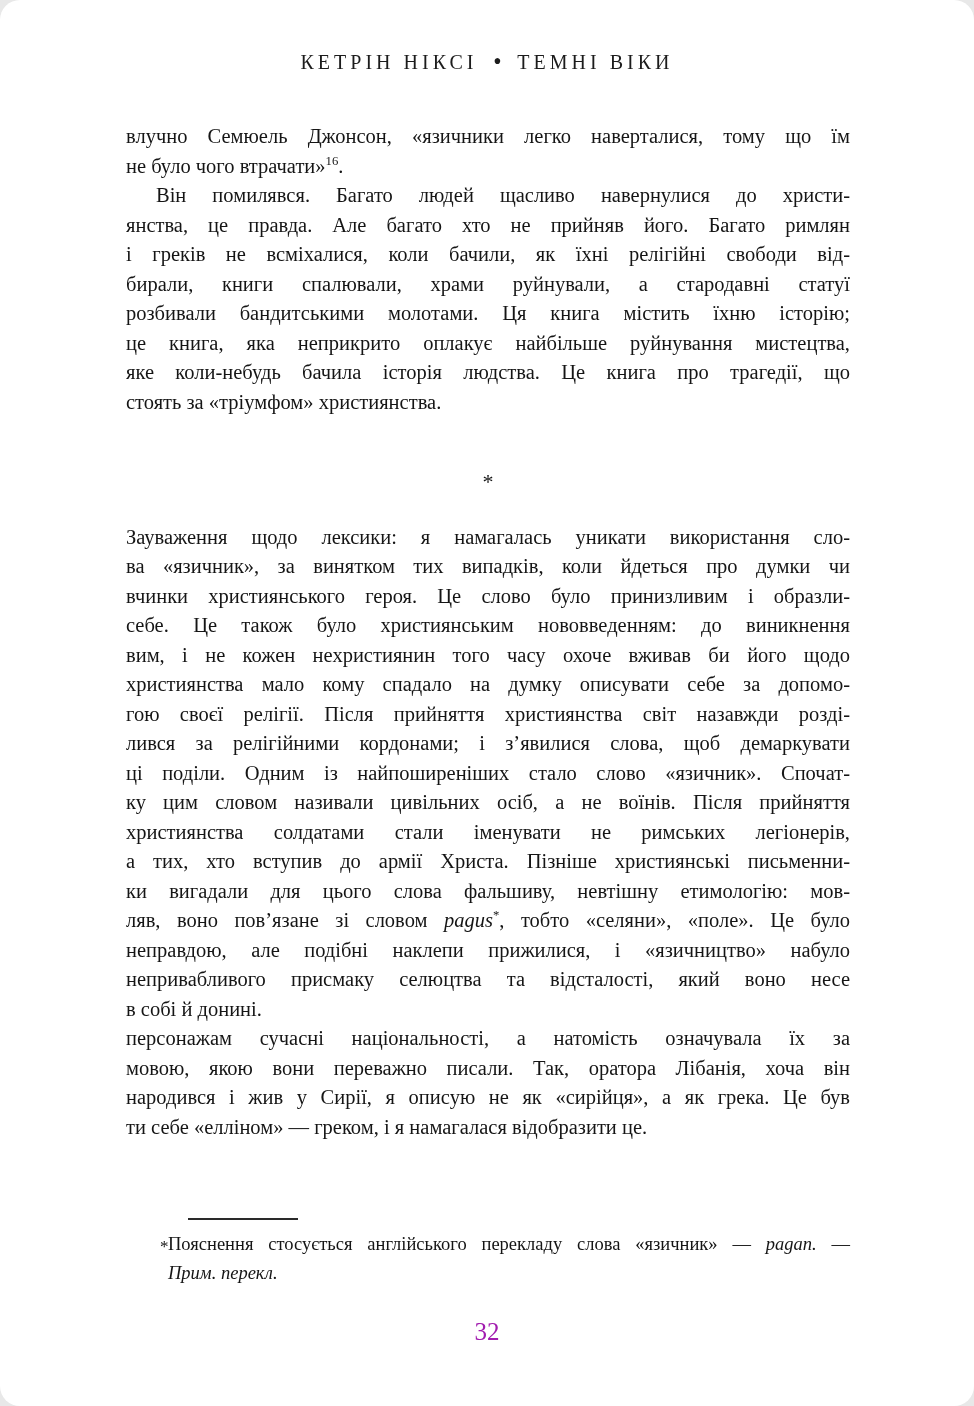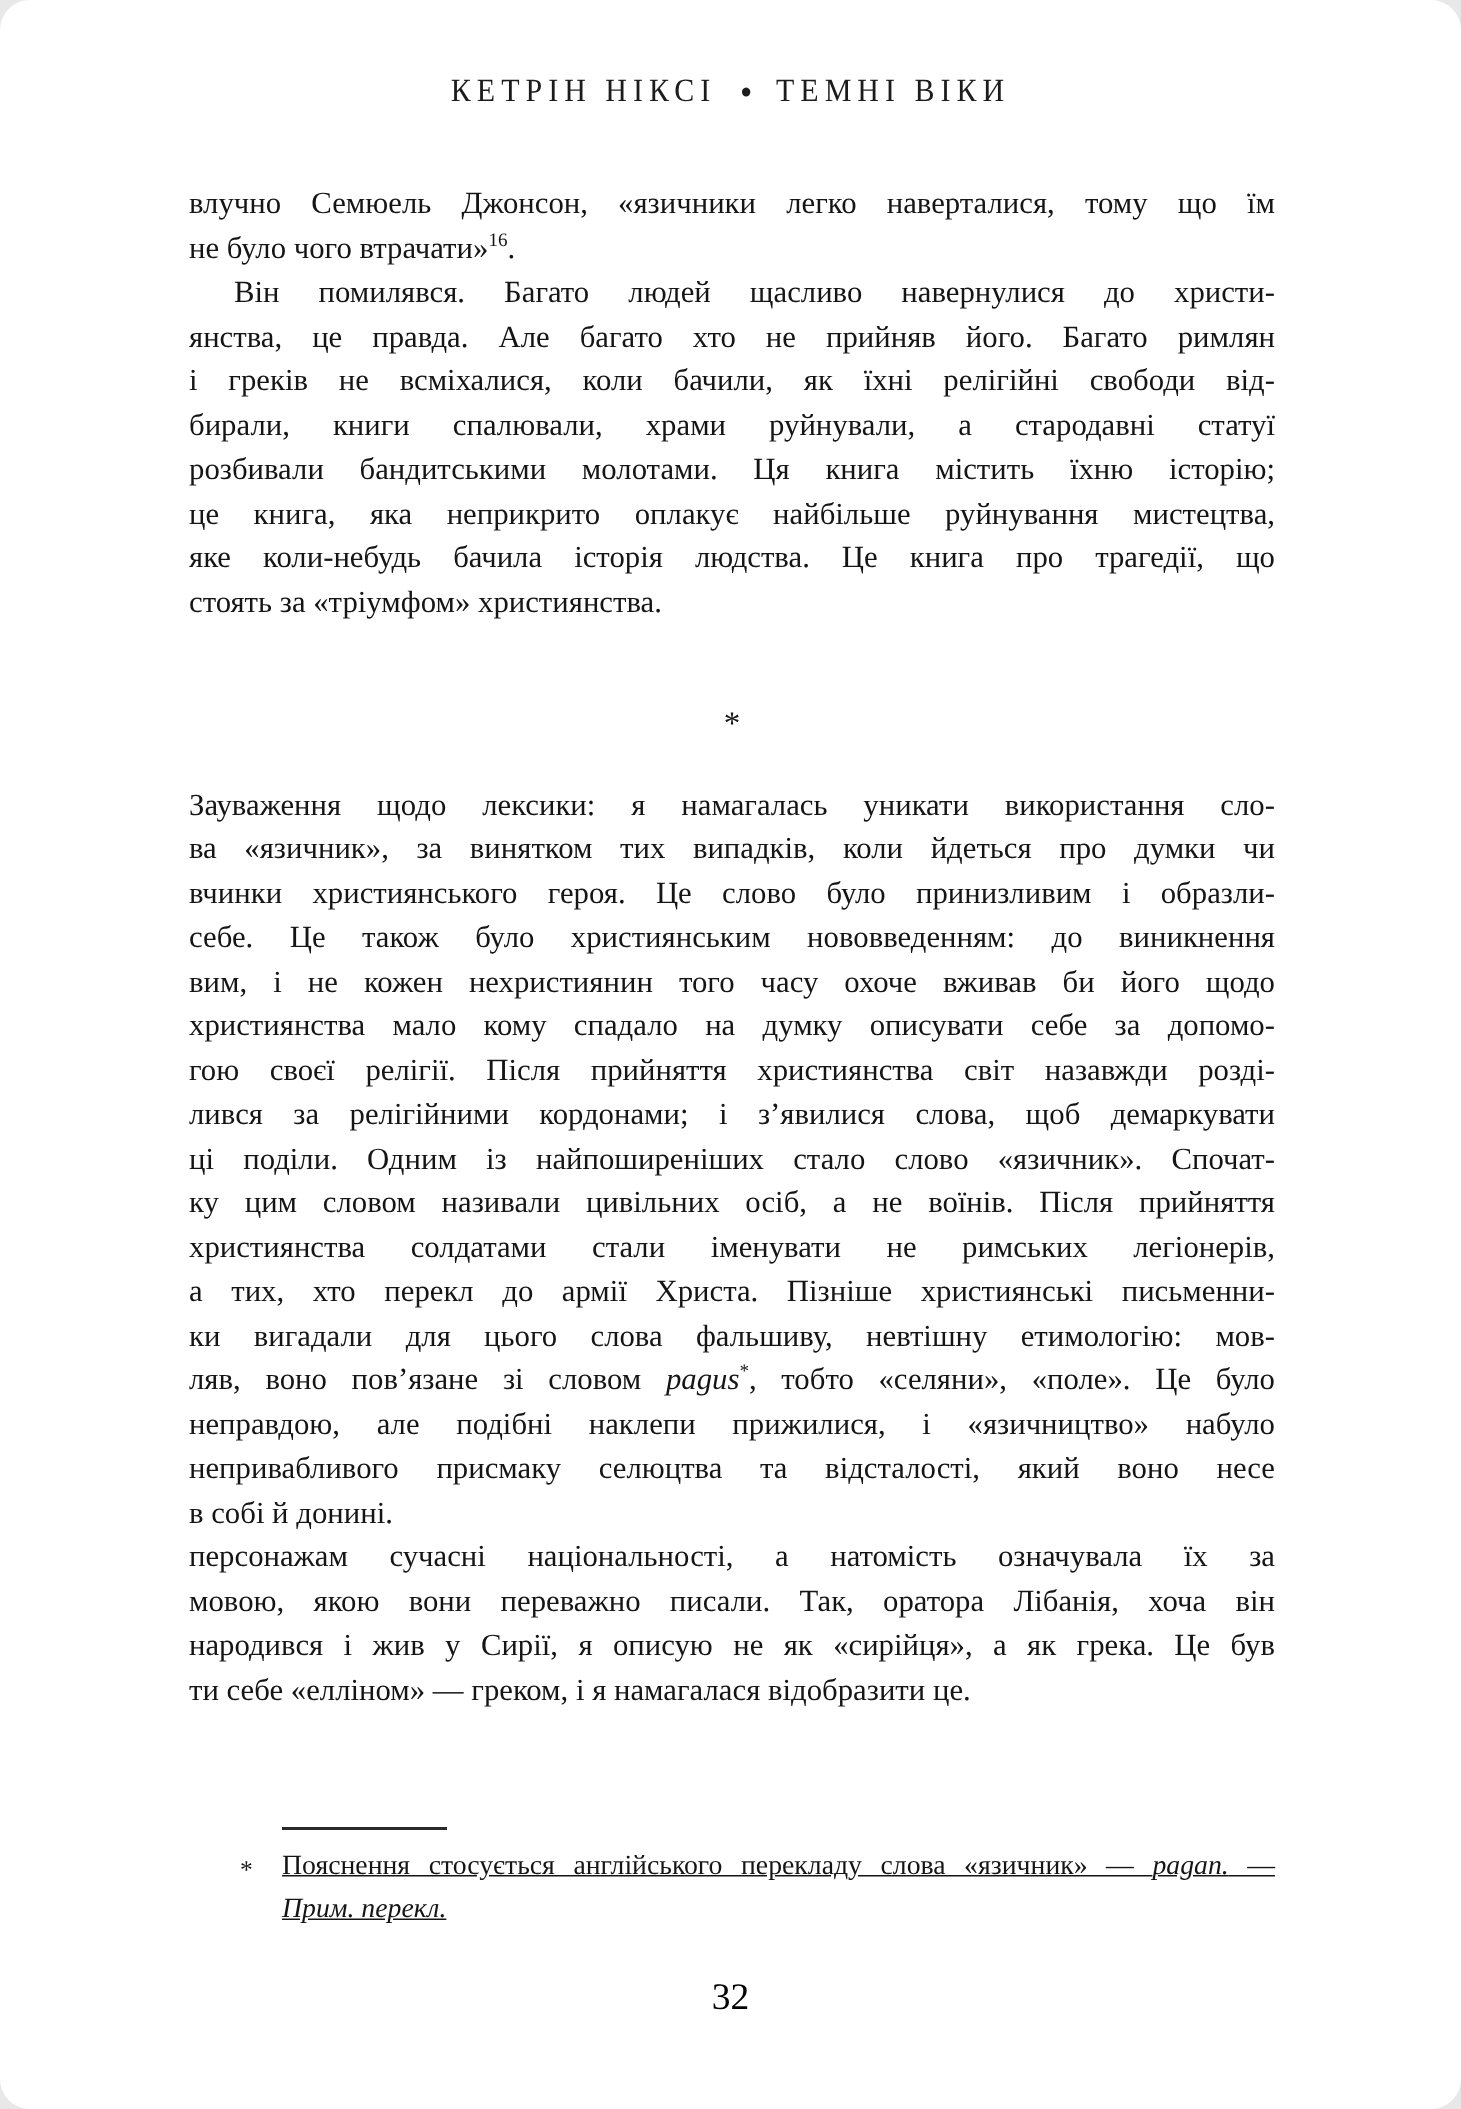--- a/index.html
+++ b/index.html
@@ -76,29 +76,29 @@
     border-top: 2px solid #2a2a2a;
     margin-bottom: 10px;
   }
   .fn-row { position: relative; }
   .fn-marker {
     position: absolute;
     left: 34px;
     top: 2px;
     font-size: 17px;
   }
-  .fn-text { margin-left: 62px; text-decoration: underline; }
+  .fn-text { margin-left: 42px; }
   
   .page-number {
     position: absolute;
     top: 1318px;
     left: 0; right: 0;
     text-align: center;
     font-size: 25px;
-    color: #000000;
+    color: #a21caf;
   }
 </style>
 </head>
 <body>
 
 <div class="page">
 
   <div class="running-header">
     <span>КЕТРІН НІКСІ</span>
     <span class="dot">●</span>
@@ -125,21 +125,21 @@
     <div class="ln j">ва «язичник», за винятком тих випадків, коли йдеться про думки чи</div>
     <div class="ln j">вчинки християнського героя. Це слово було принизливим і образли-</div>
     <div class="ln j">себе. Це також було християнським нововведенням: до виникнення</div>
     <div class="ln j">вим, і не кожен нехристиянин того часу охоче вживав би його щодо</div>
     <div class="ln j">християнства мало кому спадало на думку описувати себе за допомо-</div>
     <div class="ln j">гою своєї релігії. Після прийняття християнства світ назавжди розді-</div>
     <div class="ln j">лився за релігійними кордонами; і з’явилися слова, щоб демаркувати</div>
     <div class="ln j">ці поділи. Одним із найпоширеніших стало слово «язичник». Спочат-</div>
     <div class="ln j">ку цим словом називали цивільних осіб, а не воїнів. Після прийняття</div>
     <div class="ln j">християнства солдатами стали іменувати не римських легіонерів,</div>
-    <div class="ln j">а тих, хто перекл до армії Христа. Пізніше християнські письменни-</div>
+    <div class="ln j">а тих, хто вступив до армії Христа. Пізніше християнські письменни-</div>
     <div class="ln j">ки вигадали для цього слова фальшиву, невтішну етимологію: мов-</div>
     <div class="ln j"><span>ляв, воно пов’язане зі словом </span><span class="it">pagus</span><span class="sup">*</span><span>, тобто «селяни», «поле». Це було</span></div>
     <div class="ln j">неправдою, але подібні наклепи прижилися, і «язичництво» набуло</div>
     <div class="ln j">непривабливого присмаку селюцтва та відсталості, який воно несе</div>
     <div class="ln">в собі й донині.</div>
 
     <div class="ln j">персонажам сучасні національності, а натомість означувала їх за</div>
     <div class="ln j">мовою, якою вони переважно писали. Так, оратора Лібанія, хоча він</div>
     <div class="ln j">народився і жив у Сирії, я описую не як «сирійця», а як грека. Це був</div>
     <div class="ln">ти себе «елліном» — греком, і я намагалася відобразити це.</div>

